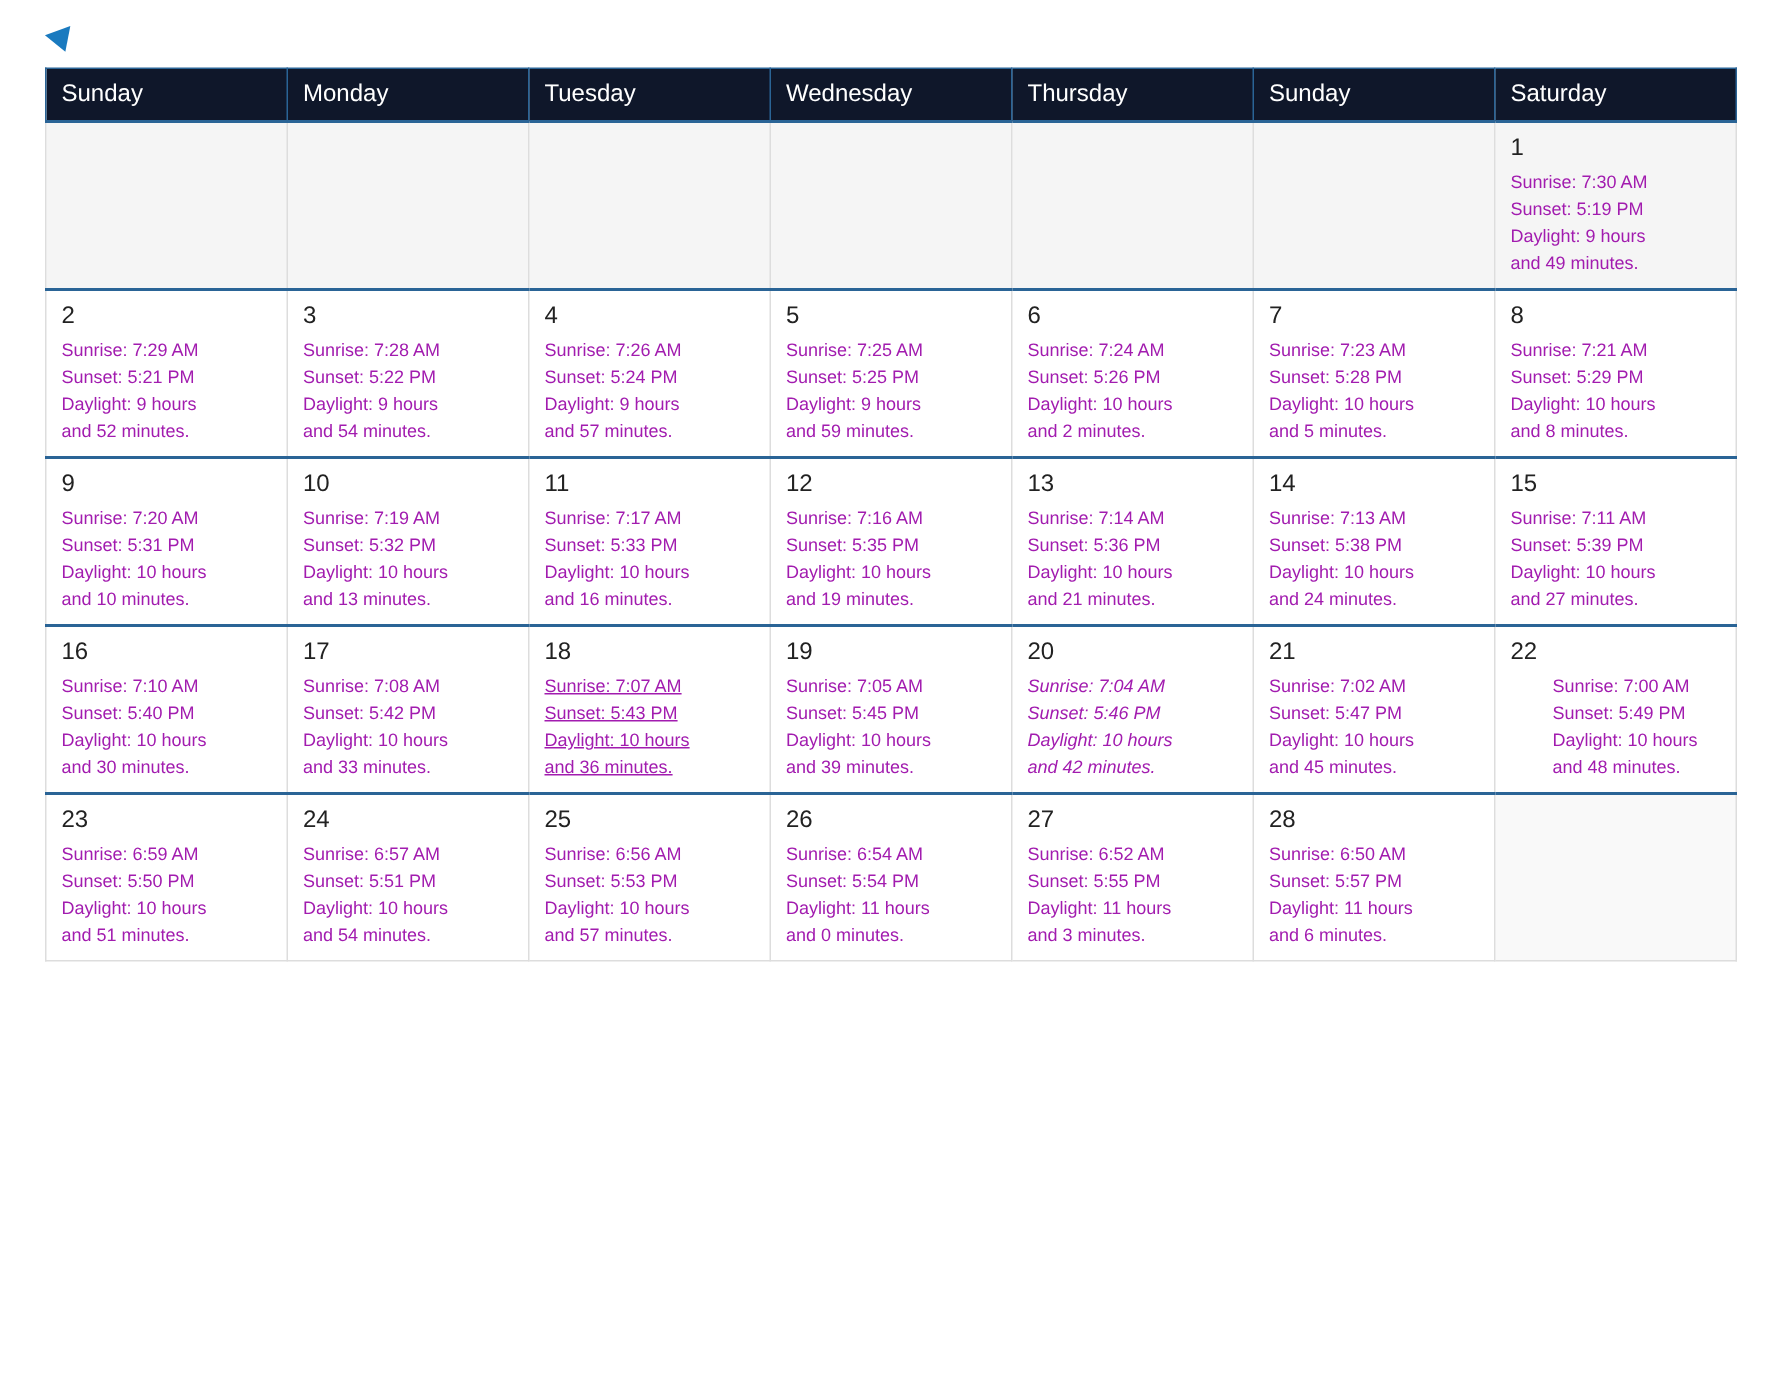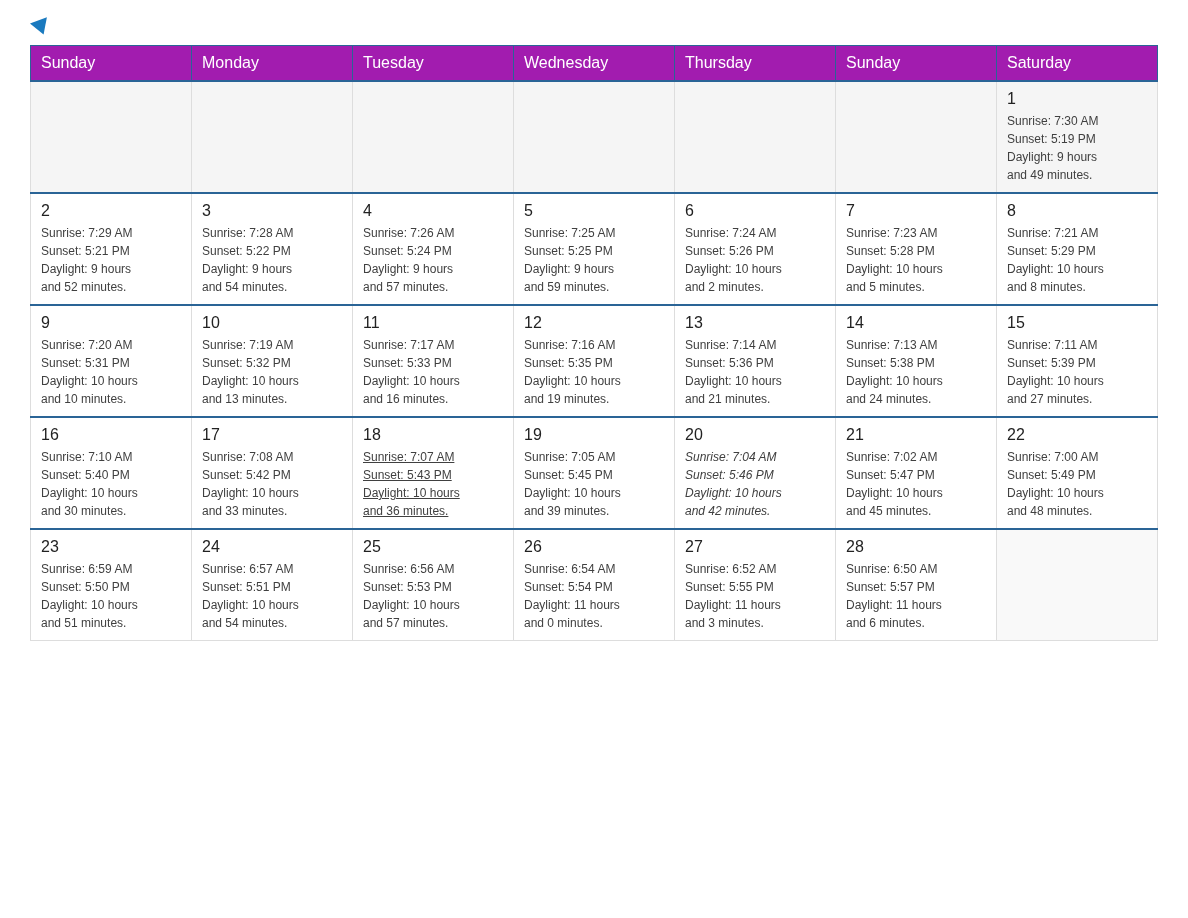--- a/index.html
+++ b/index.html
@@ -29,21 +29,21 @@
       font-size: 20px;
       color: #444;
       margin-top: 4px;
     }
     table {
       width: 100%;
       border-collapse: collapse;
       margin-top: 10px;
     }
     thead th {
-      background-color: #a21caf;
+      background-color: #0f172a;
       color: #fff;
       font-size: 16px;
       font-weight: normal;
       padding: 8px 10px;
       text-align: left;
       border: 1px solid #2a6496;
     }
     tbody td {
       vertical-align: top;
       padding: 8px 10px;
@@ -61,21 +61,21 @@
     }
     .day-number {
       font-size: 16px;
       font-weight: normal;
       color: #222;
       display: block;
       margin-bottom: 4px;
     }
     .day-info {
       font-size: 12px;
-      color: #404040;
+      color: #a21caf;
       line-height: 1.5;
     }
     .empty-cell {
       background: #f9f9f9;
     }
     tbody tr:first-child td {
       background: #f5f5f5;
     }
     .logo-wrapper {
       display: flex;
@@ -289,21 +289,21 @@
         </td>
         <td>
           <span class="day-number">21</span>
           <div class="day-info" style="white-space: pre-line;">Sunrise: 7:02 AM
 Sunset: 5:47 PM
 Daylight: 10 hours
 and 45 minutes.</div>
         </td>
         <td>
           <span class="day-number">22</span>
-          <div class="day-info" style="white-space: pre-line;">Sunrise: 7:00 AM
+          <div class="day-info" style="white-space: pre-line; margin-left: 28px;">Sunrise: 7:00 AM
 Sunset: 5:49 PM
 Daylight: 10 hours
 and 48 minutes.</div>
         </td>
       </tr>
       <tr>
         <td>
           <span class="day-number">23</span>
           <div class="day-info" style="white-space: pre-line;">Sunrise: 6:59 AM
 Sunset: 5:50 PM

